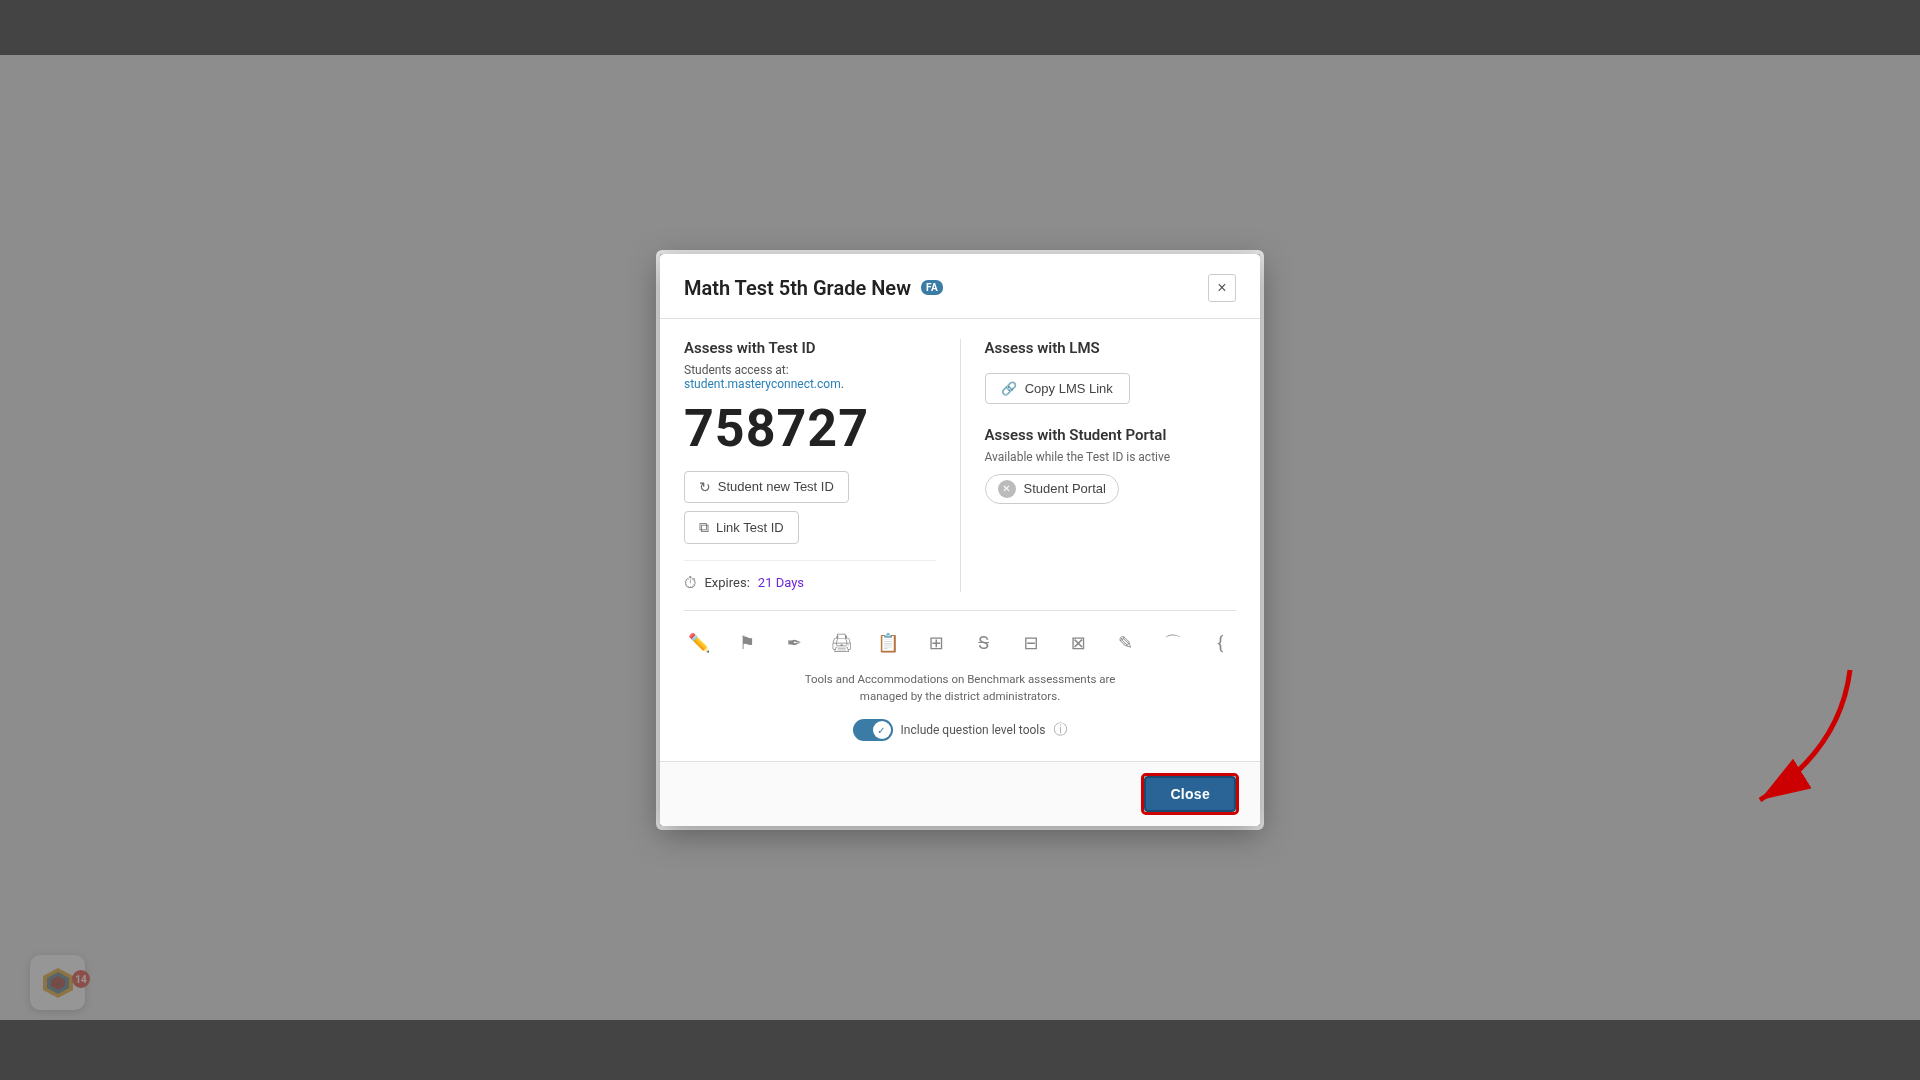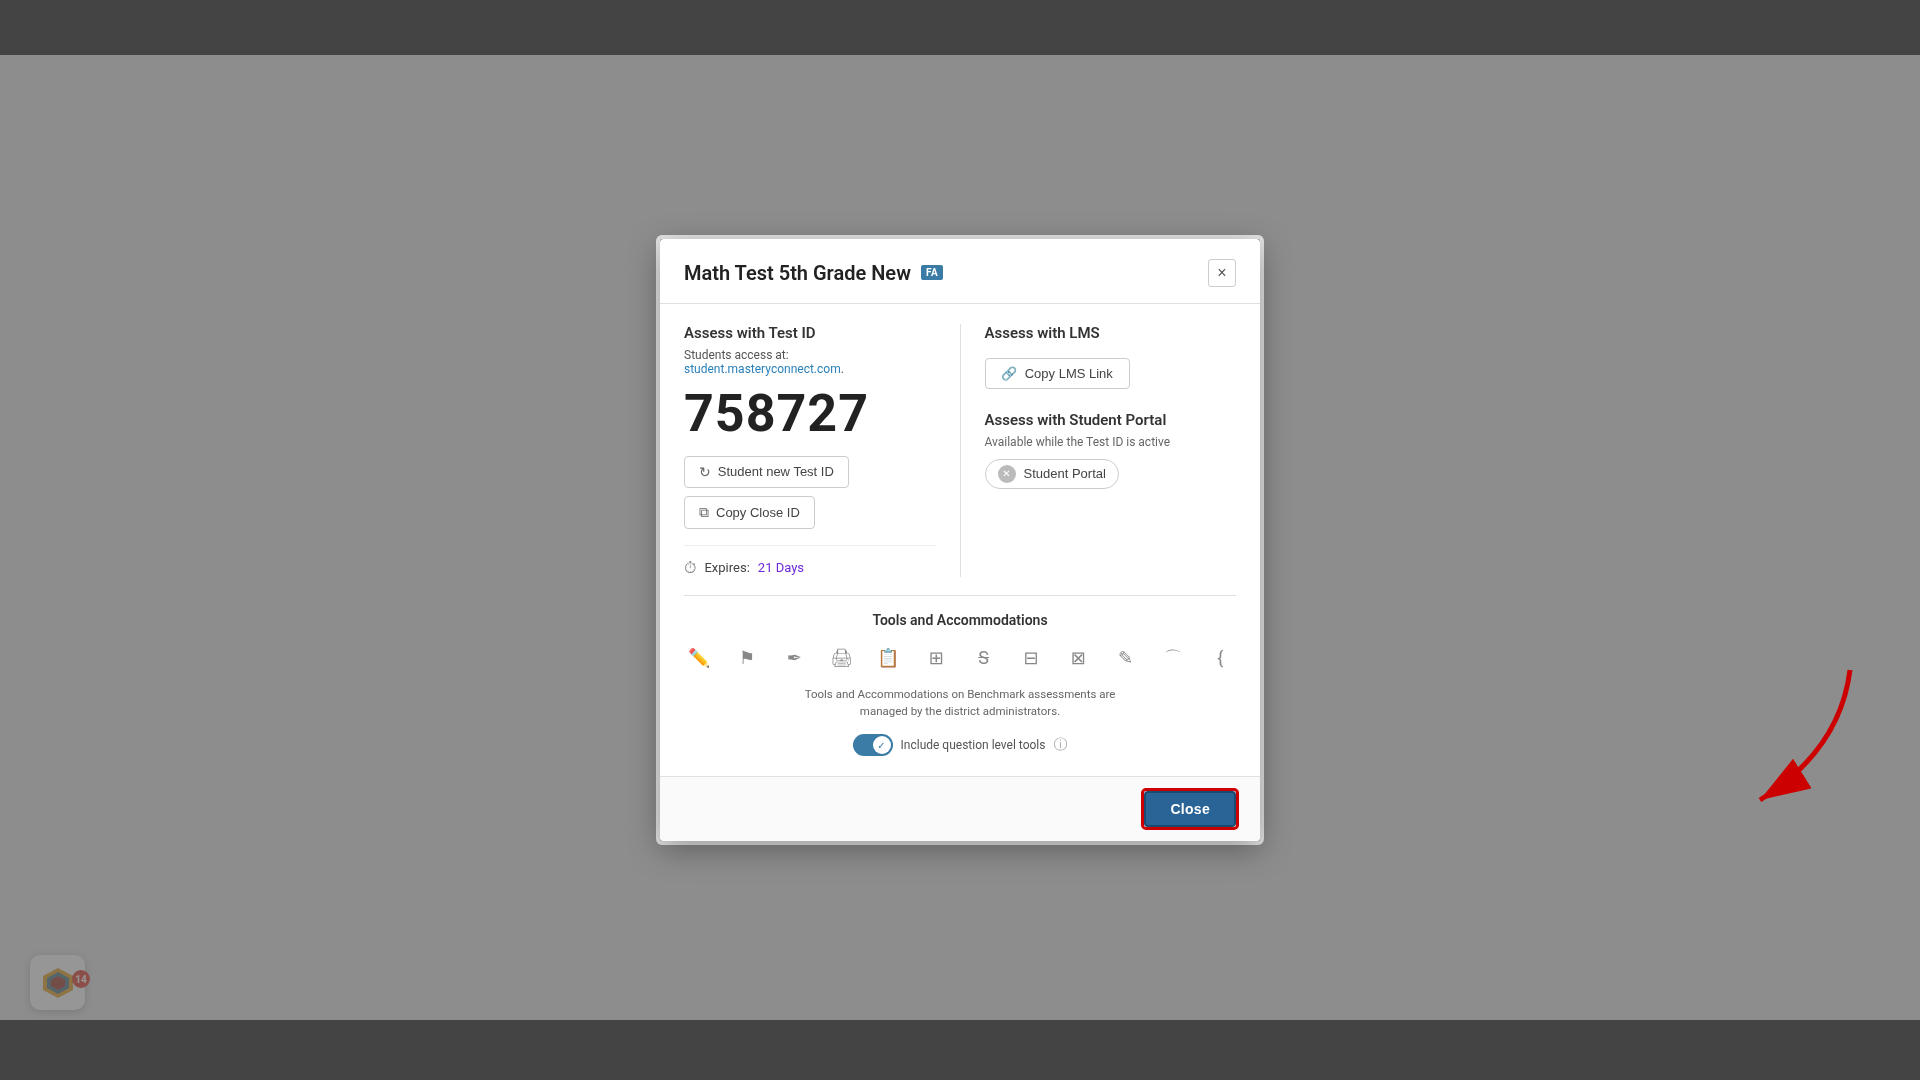--- a/index.html
+++ b/index.html
@@ -87,21 +87,21 @@
       align-items: center;
       gap: 10px;
     }
 
     .fa-badge {
       background: #3a7ca5;
       color: white;
       font-size: 10px;
       font-weight: bold;
       padding: 2px 5px;
-      border-radius: 2px;
+      border-radius: 7px;
       letter-spacing: 0.5px;
     }
 
     .close-btn {
       width: 28px;
       height: 28px;
       border: 1px solid #ccc;
       background: #fff;
       border-radius: 3px;
       cursor: pointer;
@@ -478,21 +478,21 @@
               <a href="#">student.masteryconnect.com</a>.
             </div>
             <div class="test-id-number">758727</div>
             <div class="btn-row">
               <button class="outline-btn">
                 <span class="btn-icon">↻</span>
                 <span>Student new Test ID</span>
               </button>
               <button class="outline-btn">
                 <span class="btn-icon">⧉</span>
-                <span>Copy Close ID</span>
+                <span>Link Test ID</span>
               </button>
             </div>
             <div class="expires-row">
               <span class="clock-icon">⏱</span>
               <span>Expires:</span>
               <span class="expires-days">21 Days</span>
             </div>
           </div>
 
           <div class="right-col">
@@ -510,21 +510,20 @@
                 <span>Student Portal</span>
               </button>
             </div>
           </div>
 
         </div>
 
         <hr class="divider">
 
         <div class="tools-section">
-          <div class="tools-title">Tools and Accommodations</div>
           <div class="tools-icons-row">
             <div class="tool-icon">✏️</div>
             <div class="tool-icon">⚑</div>
             <div class="tool-icon">✒</div>
             <div class="tool-icon">🖨</div>
             <div class="tool-icon">📋</div>
             <div class="tool-icon">⊞</div>
             <div class="tool-icon" style="text-decoration:line-through;">S</div>
             <div class="tool-icon">⊟</div>
             <div class="tool-icon">⊠</div>

